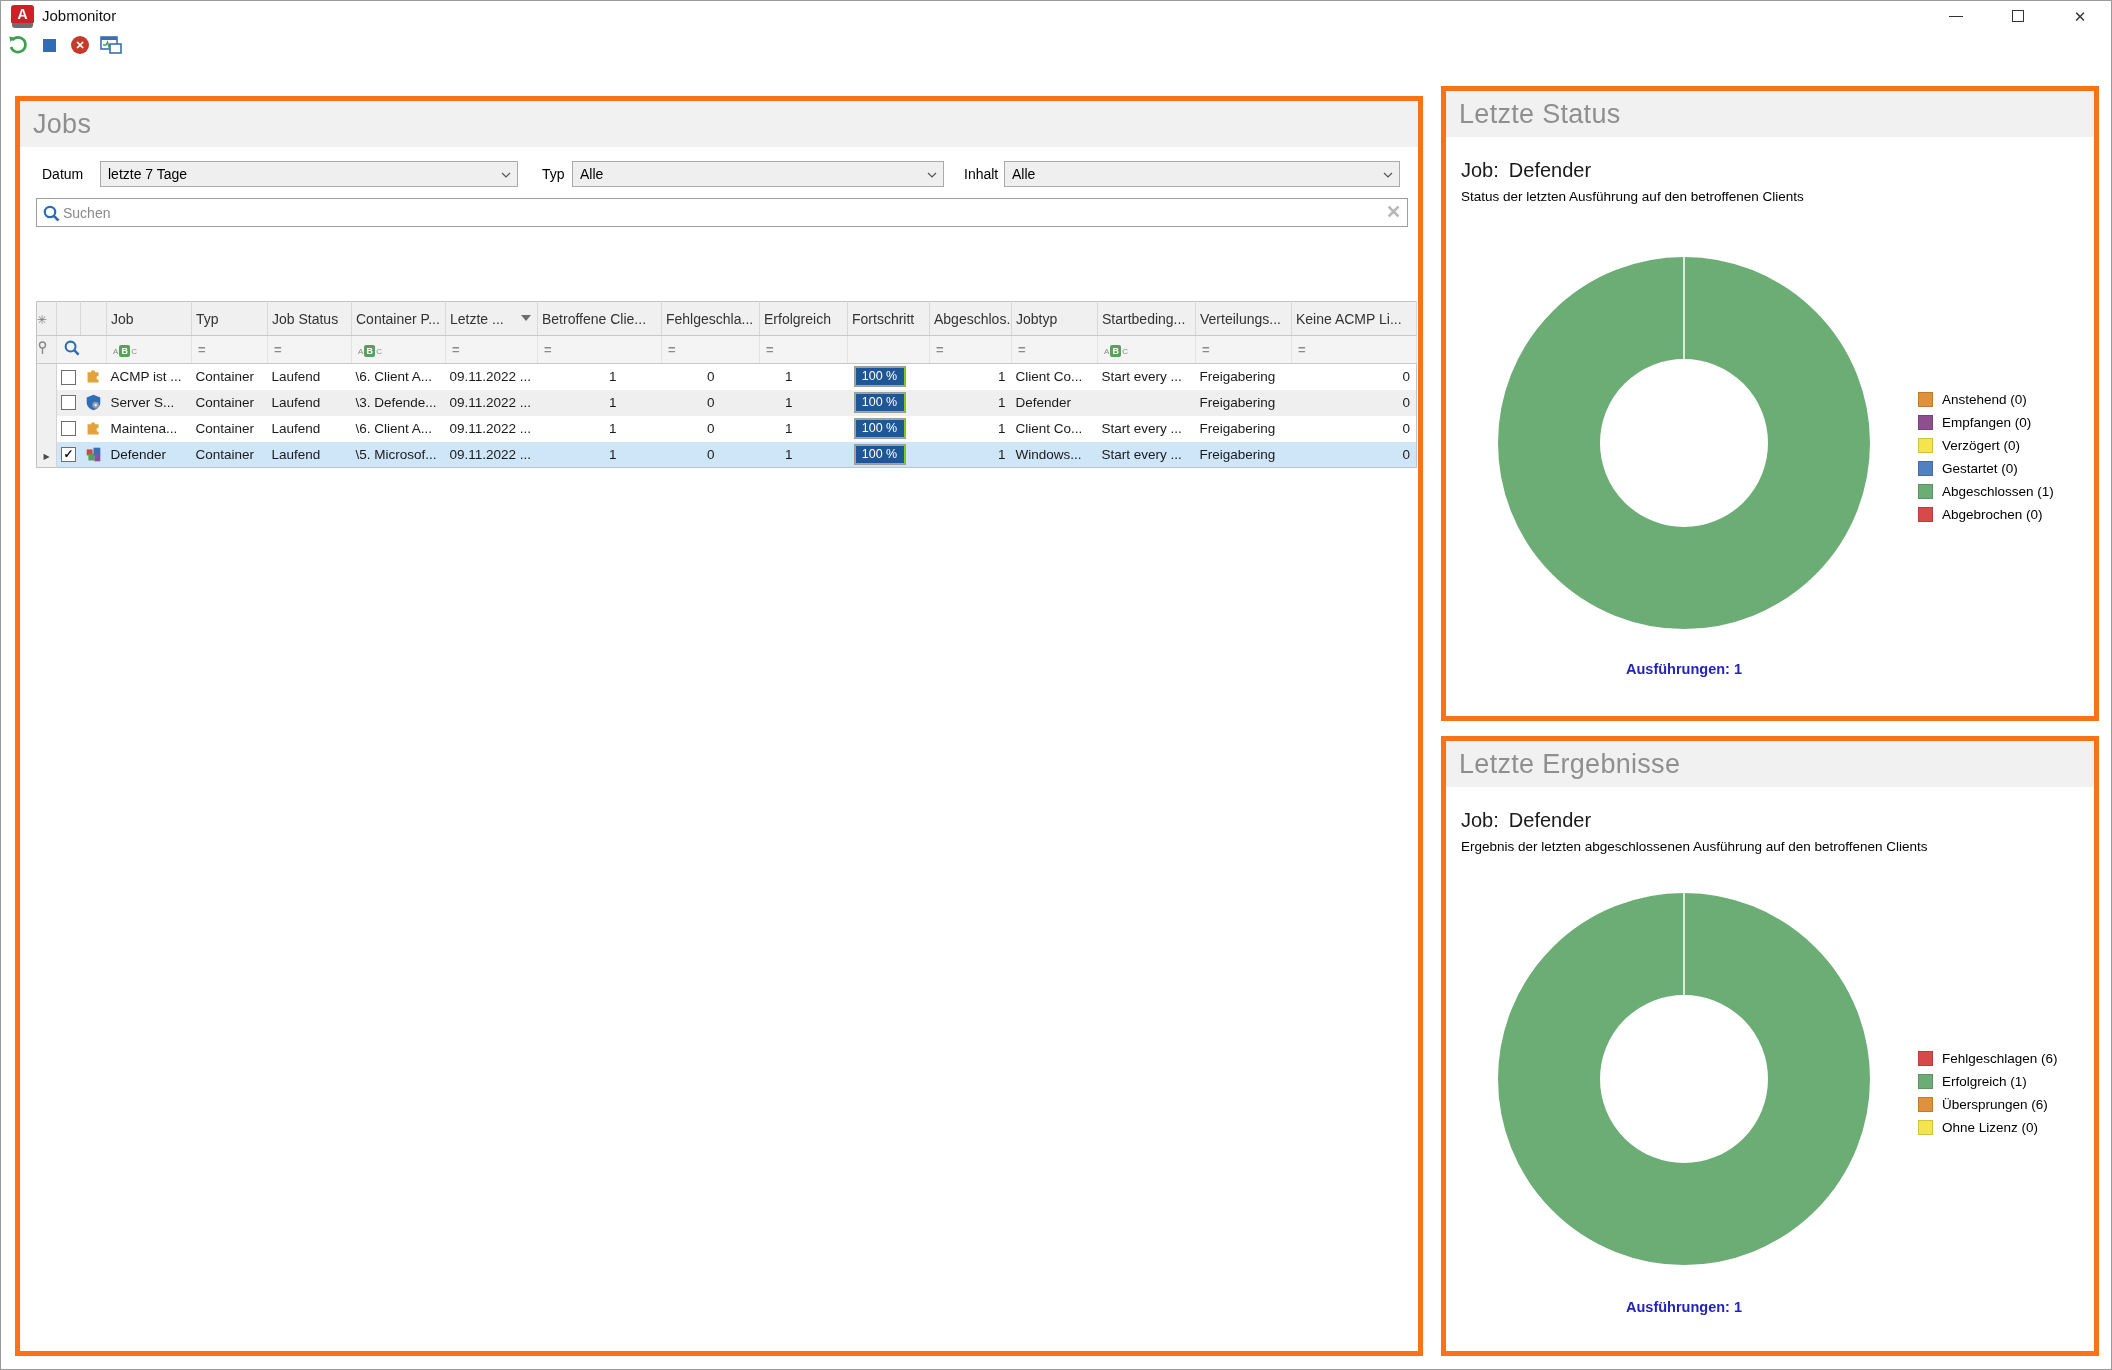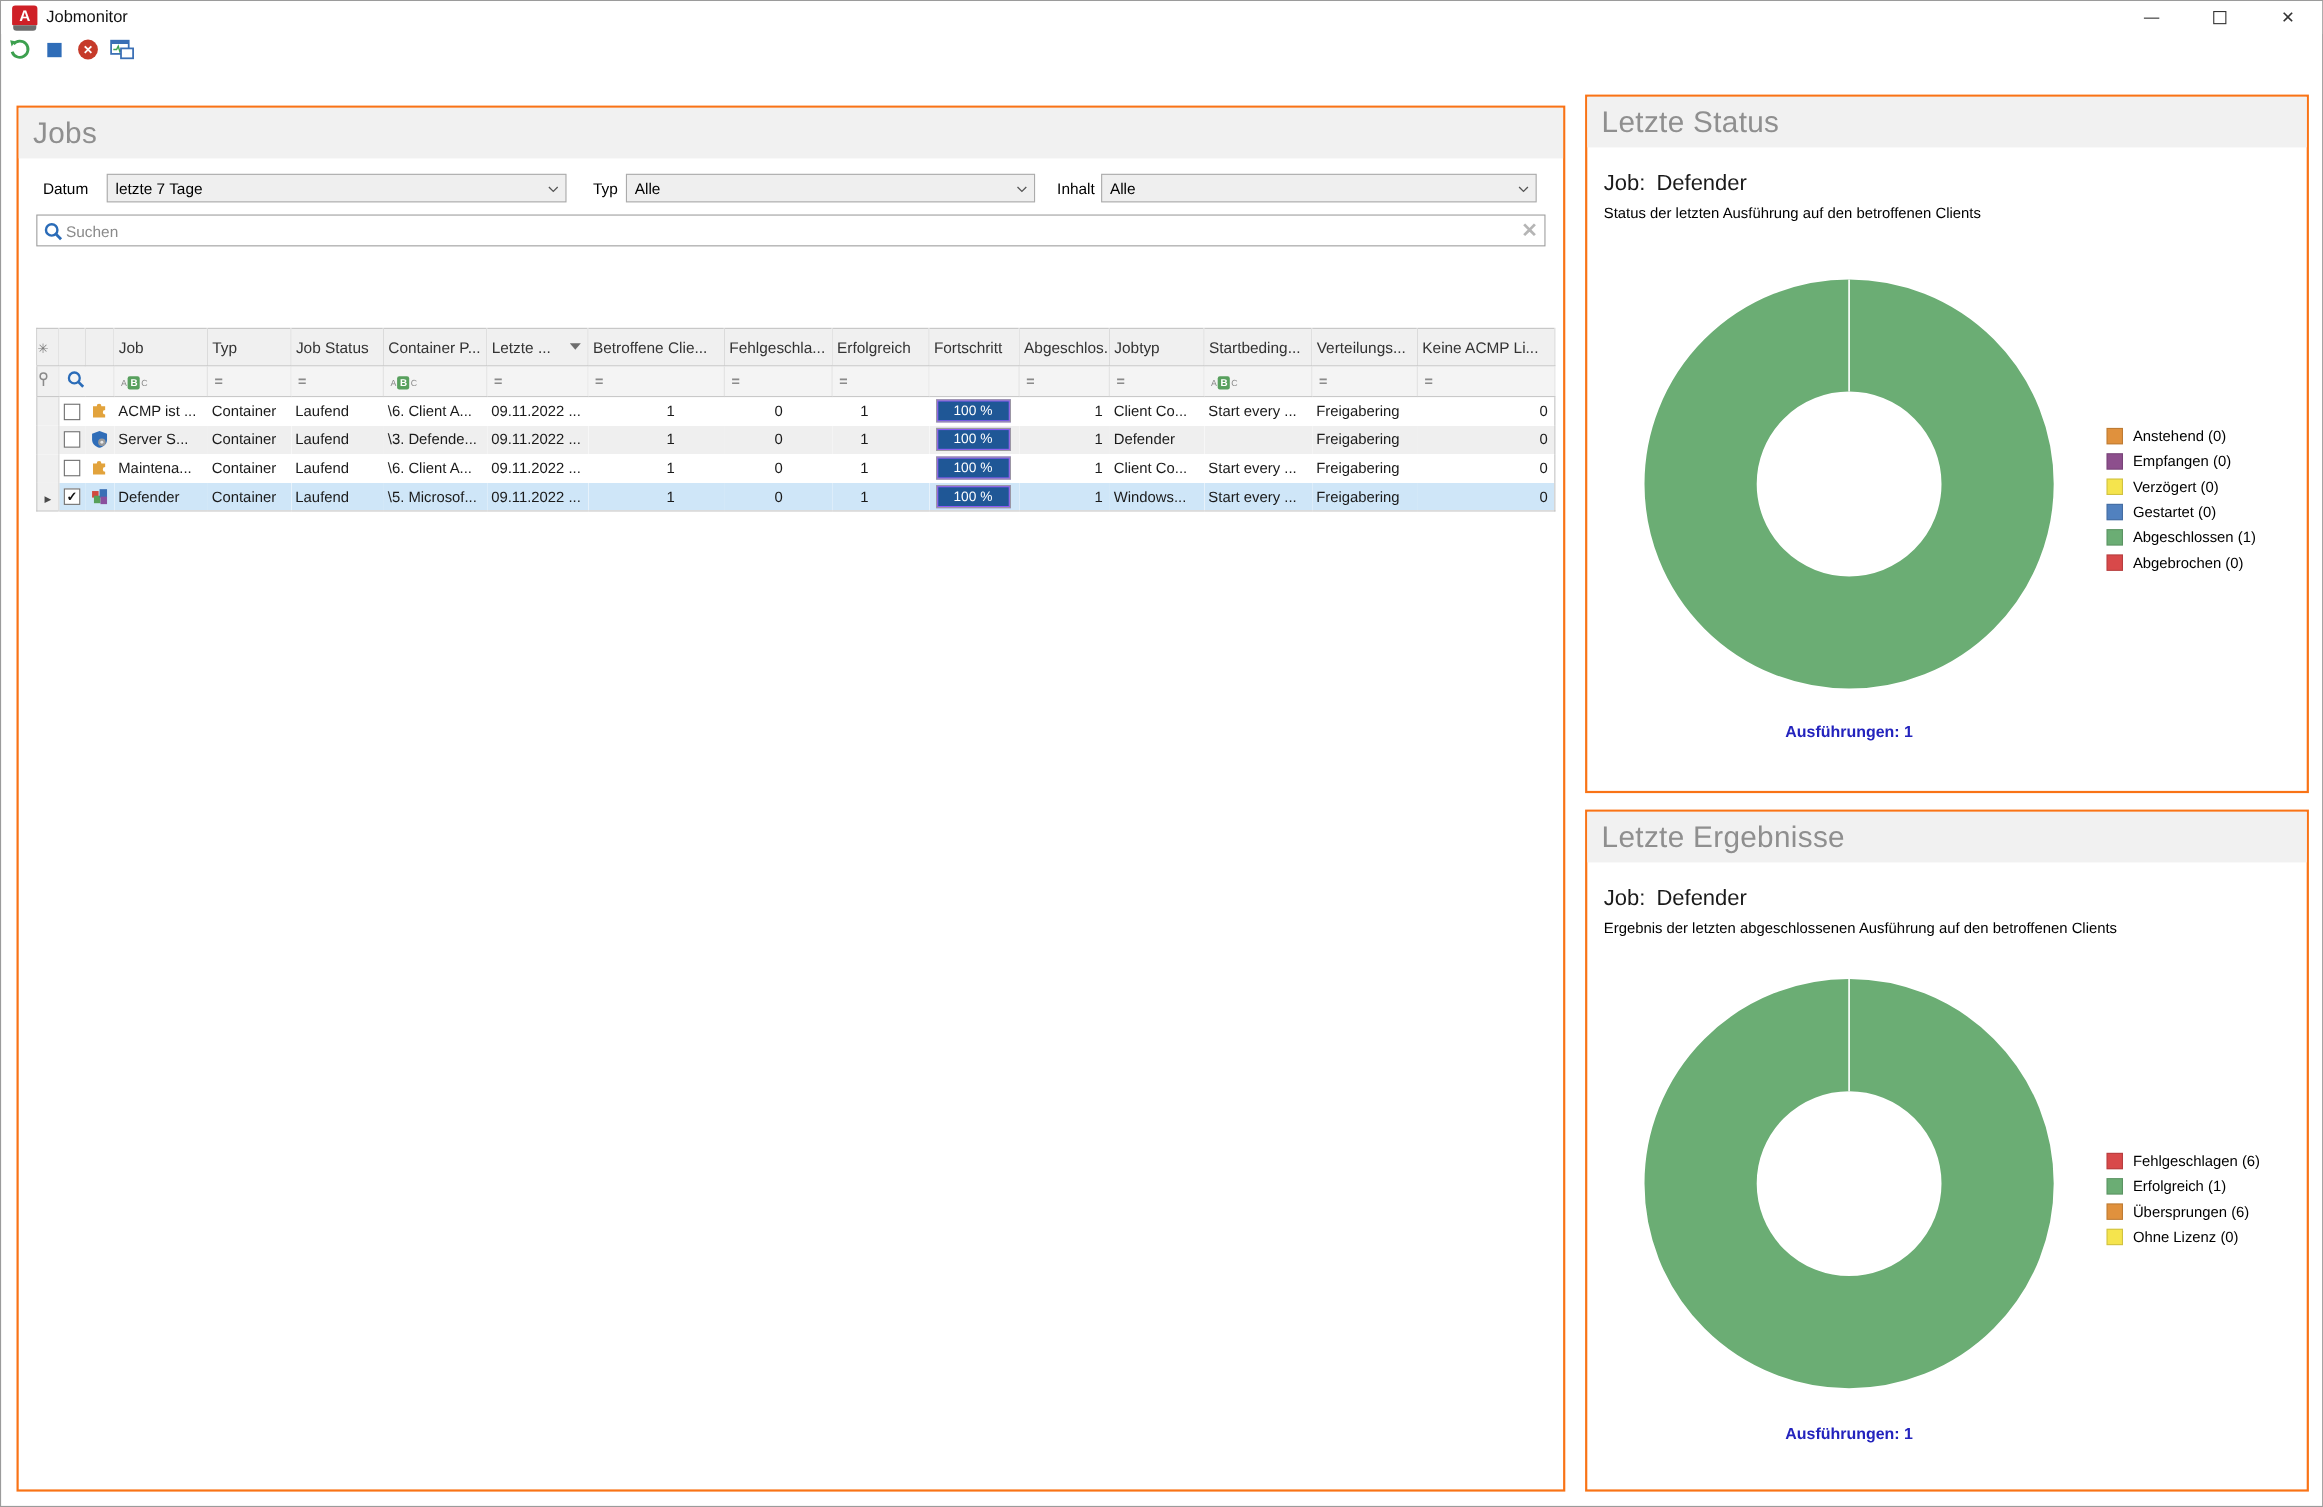--- a/index.html
+++ b/index.html
@@ -21,21 +21,21 @@
   .glyph-close { font-size:15px; line-height:1; color:#333; }
 
   
   .toolbar { position:absolute; left:0; top:31px; height:26px; display:flex; align-items:center; gap:9px; padding-left:6px; }
   .tb-btn { width:22px; height:22px; display:flex; align-items:center; justify-content:center; }
   .stop-square { width:13px; height:13px; background:#2f6db8; }
   .cancel-circle { width:18px; height:18px; border-radius:50%; background:#c63a2a; color:#fff; font-size:11px; font-weight:bold;
     display:flex; align-items:center; justify-content:center; }
 
   
-  .panel { position:absolute; border:2px solid #f97316; background:#fff; }
+  .panel { position:absolute; border:5px solid #f97316; background:#fff; }
   .panel-title { height:46px; background:#f1f1f1; color:#8f8f8f; font-size:27px; line-height:46px; padding-left:13px;
     font-weight:normal; letter-spacing:.3px; }
 
   #jobs-panel { left:14px; top:95px; width:1408px; height:1260px; }
 
   
   .flabel { position:absolute; font-size:14px; color:#000; top:60px; line-height:26px; }
   .combobox { position:absolute; top:60px; height:26px; background:#efefef; border:1px solid #ababab;
     font-size:14px; line-height:24px; padding:0 22px 0 7px; color:#000; }
   .combo-arrow { position:absolute; right:6px; top:10px; }
@@ -72,21 +72,21 @@
   .eq-icon { color:#8b8b8b; font-weight:bold; font-size:13px; letter-spacing:1px; }
   .abc-icon { display:inline-flex; align-items:center; gap:1px; font-size:8px; color:#8a8a8a; }
   .abc-icon .b { display:inline-block; width:11px; height:12px; background:#58a05e; color:#fff; font-size:9px; font-weight:bold;
     text-align:center; line-height:12px; border-radius:2px; }
   .checkbox { display:inline-block; width:15px; height:15px; background:#fff; border:1px solid #6e6e6e; vertical-align:middle;
     text-align:center; line-height:13px; font-size:12px; color:#111; font-weight:bold; }
   .row-arrow { font-size:8px; color:#4a4a4a; }
   .asterisk { color:#7d7d7d; font-size:12px; }
   .cell-icon { display:inline-block; width:17px; height:17px; vertical-align:-3px; }
 
-  .progress-frame { width:68px; border:1px solid #9c9c9c; background:#8b5cf6; padding:1px; margin-left:2px; }
+  .progress-frame { width:52px; border:1px solid #9c9c9c; background:#84cc16; padding:1px; margin-left:2px; }
   .progress-fill { background:#1f5796; color:#fff; text-align:center; font-size:12.5px; height:17px; line-height:17px; }
 
   
   #status-panel  { left:1440px; top:85px;  width:658px; height:635px; }
   #results-panel { left:1440px; top:735px; width:658px; height:620px; }
   .job-line { position:absolute; left:15px; font-size:20px; }
   .job-line .jl { margin-right:10px; }
   .panel-desc { position:absolute; left:15px; font-size:13.5px; color:#000; }
   .donut { position:absolute; left:50px; width:376px; height:376px; }
   .legend { position:absolute; left:472px; display:flex; flex-direction:column; gap:8px; }

